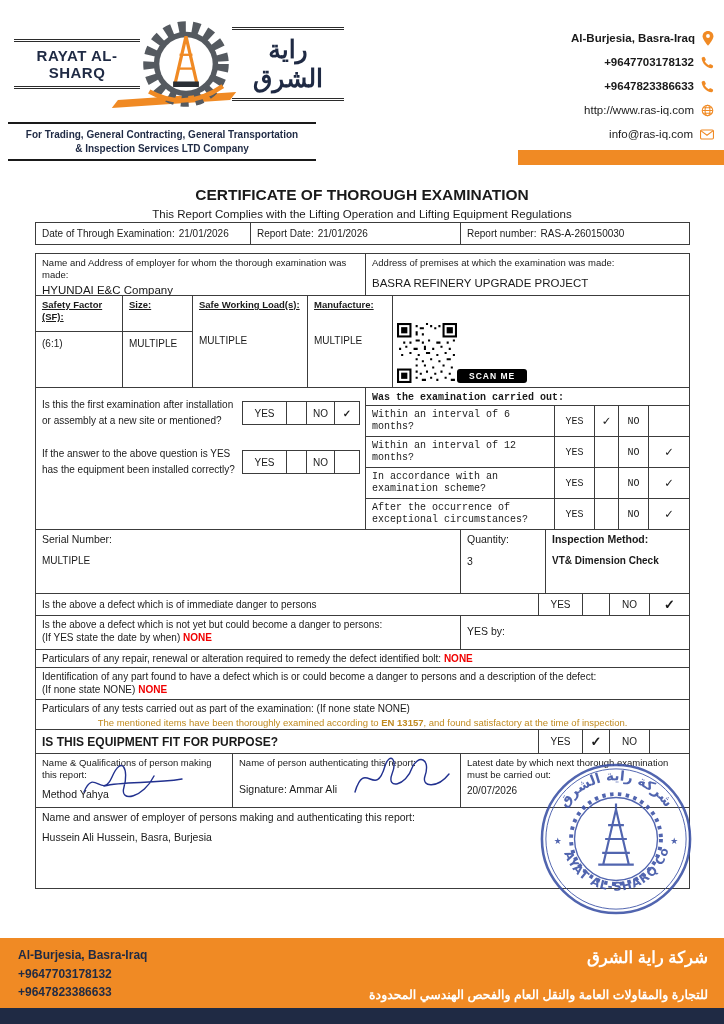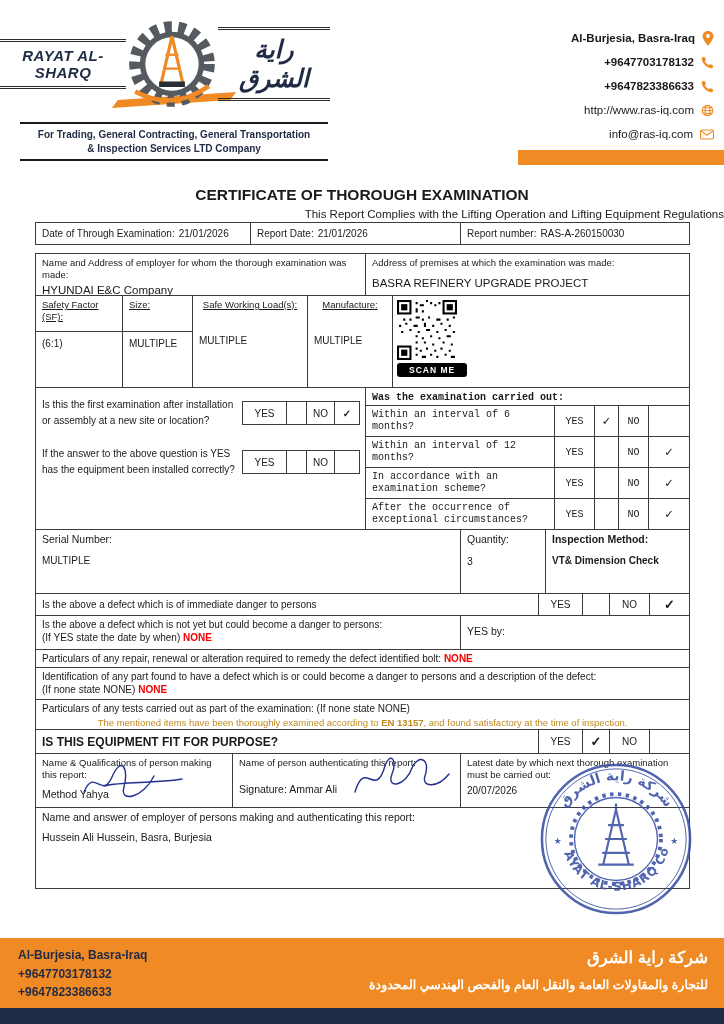--- a/index.html
+++ b/index.html
@@ -1,61 +1,61 @@
 <!DOCTYPE html>
 <html><head>
 <meta charset="utf-8">
 <style>
   html,body{margin:0;padding:0;background:#fff;}
   .page{position:relative;width:724px;height:1024px;background:#fff;overflow:hidden;
         font-family:"Liberation Sans",sans-serif;color:#1a1a1a;margin:0 auto;}
 
   
-  .logo{position:absolute;left:0;top:14px;width:334px;height:100px;display:flex;align-items:center;justify-content:flex-start;font-style:italic;}
+  .logo{position:absolute;left:12px;top:14px;width:334px;height:100px;display:flex;align-items:center;justify-content:center;}
   .rule2{border-top:3px double #2b2b2b;border-bottom:3px double #2b2b2b;padding:5px 2px;}
   .logo-en{font-size:15px;font-weight:bold;letter-spacing:.5px;color:#1f2a44;width:122px;text-align:center;}
   .logo-ar{font-size:25px;font-weight:bold;color:#1f2a44;width:108px;text-align:center;direction:rtl;}
   .logo-swoosh{position:absolute;left:118px;top:96px;width:112px;height:8px;background:#F08A24;transform:skewX(-40deg) rotate(-4deg);}
-  .tagline{position:absolute;left:20px;top:122px;width:304px;border-top:2px solid #1a1a1a;border-bottom:2px solid #1a1a1a;
+  .tagline{position:absolute;left:8px;top:122px;width:304px;border-top:2px solid #1a1a1a;border-bottom:2px solid #1a1a1a;
            padding:4px 2px;text-align:center;font-size:10px;font-weight:bold;color:#1f2a44;line-height:1.35;}
   .contacts{position:absolute;right:10px;top:26px;width:215px;}
   .contact{display:flex;justify-content:flex-end;align-items:center;gap:7px;height:24px;font-size:11.5px;}
   .contact.b{font-weight:bold;}
   .cicon{flex:0 0 auto;}
   .hbar{position:absolute;right:0;top:150px;width:206px;height:15px;background:#F08A24;}
 
   
   .titleblock{position:absolute;left:0;top:186px;width:724px;text-align:center;}
   .title-main{font-size:15.5px;font-weight:bold;}
-  .title-sub{font-size:11.5px;margin-top:4px;text-align:right;}
+  .title-sub{font-size:11.5px;margin-top:4px;}
 
   
   .strip{position:absolute;left:35px;top:222px;width:655px;height:23px;border:1px solid #3c3c3c;display:flex;box-sizing:border-box;font-size:10px;}
   .strip .sc{box-sizing:border-box;border-right:1px solid #3c3c3c;padding:4px 6px;display:flex;align-items:center;gap:4px;}
   .strip .sc:last-child{border-right:0;flex:1;}
 
   .tbl{position:absolute;left:35px;top:253px;width:655px;border:1px solid #3c3c3c;box-sizing:border-box;}
   .row{display:flex;border-bottom:1px solid #3c3c3c;box-sizing:border-box;}
   .tbl > .row:last-child{border-bottom:0;}
   .c{box-sizing:border-box;border-right:1px solid #3c3c3c;padding:3px 6px;position:relative;font-size:10px;}
   .row > .c:last-child{border-right:0;}
   .cc{box-sizing:border-box;border-right:1px solid #3c3c3c;display:flex;align-items:center;justify-content:center;font-size:10px;padding:0;}
   .lastcc{border-right:0;}
   .lbl{font-size:9.5px;line-height:1.3;}
   .val{font-size:11.5px;}
   .mark{font-weight:bold;font-size:13px;}
   .red{color:#F00000;font-weight:bold;}
-  .uhead{font-weight:normal;text-decoration:underline;font-size:9.5px;line-height:1.3;text-align:center;}
+  .uhead{font-weight:bold;text-decoration:underline;font-size:9.5px;line-height:1.3;}
 
   .rA{height:42px;} .rB{height:92px;} .rC{height:142px;} .rD{height:64px;}
   .rE{height:22px;} .rF{height:34px;} .rG{height:18px;} .rH{height:32px;}
   .rI{height:30px;} .rJ{height:24px;} .rK{height:54px;} .rL{height:80px;}
 
   .eq-head{height:36px;border-bottom:1px solid #3c3c3c;margin:-3px -6px 4px;padding:3px 6px;box-sizing:border-box;}
-  .qrcell{display:flex;flex-direction:column;align-items:flex-start;padding:4px 4px;}
+  .qrcell{display:flex;align-items:flex-end;padding:4px 4px;}
   .qr{width:60px;height:60px;}
   .qrbadge{margin-top:3px;background:#000;color:#fff;font-size:8.5px;font-weight:bold;letter-spacing:1px;padding:2px 12px;border-radius:3px;}
 
   .qblock{display:flex;align-items:center;padding:9px 4px 2px 6px;}
   .qtext{width:196px;font-size:10px;line-height:1.6;}
   .ckrow{display:flex;margin-left:4px;}
   .ck{border:1px solid #3c3c3c;height:24px;display:flex;align-items:center;justify-content:center;font-size:10px;box-sizing:border-box;}
   .ck + .ck{border-left:0;}
   .w45{width:45px;} .w20{width:20px;} .w28{width:28px;} .w25{width:25px;}
 
@@ -75,21 +75,21 @@
   .sig{position:absolute;pointer-events:none;}
   .sig path{stroke:#22318f;stroke-width:1.4;fill:none;stroke-linecap:round;}
 
   .stamp{position:absolute;left:537px;top:760px;width:158px;height:158px;}
 
   
   .footer-orange{position:absolute;left:0;top:938px;width:724px;height:70px;background:#F08A24;box-sizing:border-box;display:flex;justify-content:space-between;}
   .f-left{padding:8px 0 0 18px;color:#1f2a44;font-weight:bold;font-size:12px;line-height:1.55;}
   .f-right{padding:10px 16px 0 0;color:#fff;text-align:right;direction:rtl;}
   .f-ar1{font-size:16.5px;font-weight:bold;}
-  .f-ar2{font-size:12.5px;font-weight:bold;margin-top:10px;}
+  .f-ar2{font-size:12.5px;font-weight:bold;margin-top:20px;}
   .footer-navy{position:absolute;left:0;top:1008px;width:724px;height:16px;background:#1f2a44;}
 </style>
 </head>
 <body>
 
 <div class="page">
 
   <div class="logo-swoosh"></div>
   <div class="logo">
     <div class="logo-en rule2">RAYAT AL-SHARQ</div>
@@ -219,21 +219,21 @@
             <path d="M9 1h1v1H9zM11 2h2v1h-2zM9 4h1v2H9zM12 5h1v1h-1zM14 0h1v1h-1zM16 1h1v1h-1zM18 2h1v1h-1zM20 1h1v1h-1zM9 8h2v1H9zM3 9h1v1H3zM6 9h1v1H6zM12 9h1v1h-1zM15 8h1v1h-1zM19 9h2v1h-2zM24 9h1v1h-1zM27 8h1v1h-1zM1 12h1v1H1zM4 11h1v1H4zM8 12h2v1H8zM13 11h1v2h-1zM17 12h1v1h-1zM21 11h1v1h-1zM25 12h1v1h-1zM2 15h1v1H2zM6 14h1v1H6zM10 15h1v1h-1zM14 14h2v1h-2zM19 15h1v1h-1zM23 14h1v1h-1zM27 15h1v1h-1zM9 17h1v1H9zM12 18h1v1h-1zM16 17h1v1h-1zM20 18h1v1h-1zM24 17h2v1h-2zM9 20h1v1H9zM13 20h1v1h-1zM17 21h1v1h-1zM22 20h1v1h-1zM26 21h1v1h-1zM9 23h1v1H9zM11 24h1v1h-1zM14 23h1v1h-1zM18 24h1v1h-1zM21 23h1v1h-1zM25 24h1v1h-1zM9 26h1v1H9zM12 27h2v1h-2zM16 26h1v1h-1zM19 27h1v1h-1zM23 26h1v1h-1zM26 27h2v1h-2z"></path>
           </g>
         </svg>
         <div class="qrbadge">SCAN ME</div>
       </div>
     </div>
 
     <div class="row rC">
       <div class="c" style="width:330px;padding:0;">
         <div class="qblock">
-          <div class="qtext">Is this the first examination after installation or assembly at a new site or location?</div>
+          <div class="qtext">Is this the first examination after installation or assembly at a new site or mentioned?</div>
           <div class="ckrow">
             <div class="ck w45">YES</div>
             <div class="ck w20 mark"></div>
             <div class="ck w28">NO</div>
             <div class="ck w25 mark">✓</div>
           </div>
         </div>
         <div class="qblock" style="margin-top:6px;">
           <div class="qtext">If the answer to the above question is YES has the equipment been installed correctly?</div>
           <div class="ckrow">

